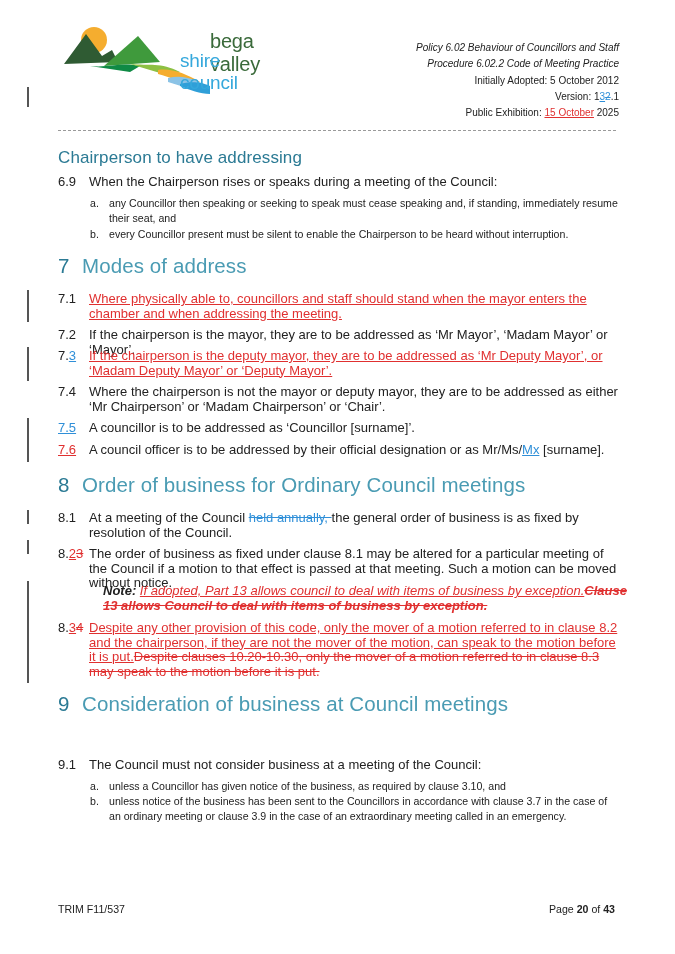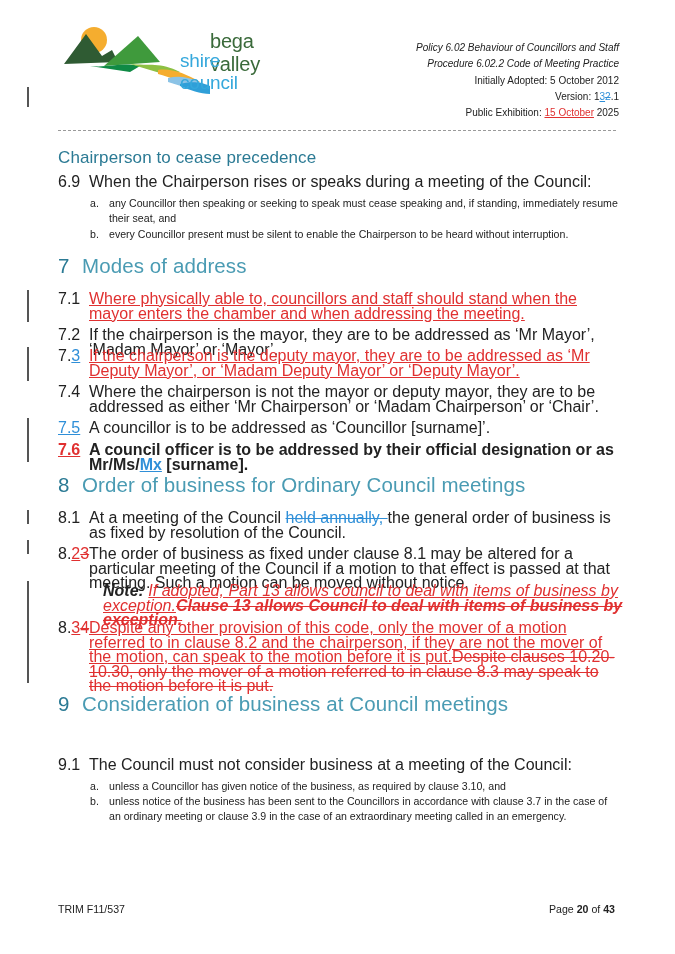--- a/index.html
+++ b/index.html
@@ -21,21 +21,21 @@
 
   
   .cbar { position: absolute; left: 27px; width: 1.5px; background: #555; }
 
   
   .h2 { position: absolute; left: 58px; font-size: 17px; color: #2b7a94; letter-spacing: 0.1px; }
   .h1 { position: absolute; left: 58px; font-size: 20.5px; color: #4a9bb3; letter-spacing: 0.1px; }
   .h1 .num { color: #2b7a94; display: inline-block; width: 24px; }
 
   
-  .para { position: absolute; left: 58px; width: 560px; font-size: 16px; line-height: 14.6px; color: #222; }
+  .para { position: absolute; left: 58px; width: 560px; font-size: 13px; line-height: 14.6px; color: #222; }
   .para .n { position: absolute; left: 0; top: 0; }
   .para .t { display: block; margin-left: 31px; }
   .sub { position: absolute; left: 90px; width: 528px; font-size: 10.6px; line-height: 14.6px; color: #222; }
   .sub .n { position: absolute; left: 0; top: 0; }
   .sub .t { display: block; margin-left: 19px; }
   .red-ins { color: #e03030; text-decoration: underline; }
   .red-del { color: #e03030; text-decoration: line-through; font-weight: bold; font-style: italic; }
   .note-lbl { font-weight: bold; font-style: italic; }
   .note-ins { color: #e03030; font-style: italic; text-decoration: underline; }
 
@@ -74,21 +74,21 @@
   <div class="hr"></div>
 
   <div class="cbar" style="top:87px;height:20px;"></div>
   <div class="cbar" style="top:290px;height:32px;"></div>
   <div class="cbar" style="top:347px;height:34px;"></div>
   <div class="cbar" style="top:418px;height:44px;"></div>
   <div class="cbar" style="top:510px;height:14px;"></div>
   <div class="cbar" style="top:540px;height:14px;"></div>
   <div class="cbar" style="top:581px;height:102px;"></div>
 
-  <div class="h2" style="top:148px;">Chairperson to cease precedence</div>
+  <div class="h2" style="top:148px;">Chairperson to have addressing</div>
   <div class="para" style="top:175px;">
     <span class="n">6.9</span>
     <span class="t">When the Chairperson rises or speaks during a meeting of the Council:</span>
   </div>
   <div class="sub" style="top:196px;">
     <span class="n">a.</span>
     <span class="t">any Councillor then speaking or seeking to speak must cease speaking and, if standing, immediately resume their seat, and</span>
   </div>
   <div class="sub" style="top:227px;">
     <span class="n">b.</span>
@@ -110,21 +110,21 @@
     <span class="t red-ins">If the chairperson is the deputy mayor, they are to be addressed as ‘Mr Deputy Mayor’, or ‘Madam Deputy Mayor’ or ‘Deputy Mayor’.</span>
   </div>
   <div class="para" style="top:385px;">
     <span class="n">7.4</span>
     <span class="t">Where the chairperson is not the mayor or deputy mayor, they are to be addressed as either ‘Mr Chairperson’ or ‘Madam Chairperson’ or ‘Chair’.</span>
   </div>
   <div class="para" style="top:421px;">
     <span class="n ins-blue">7.5</span>
     <span class="t">A councillor is to be addressed as ‘Councillor [surname]’.</span>
   </div>
-  <div class="para" style="top:443px;font-weight:bold;">
+  <div class="para" style="top:443px;">
     <span class="n ins-red" style="padding-right:12px;">7.6</span>
     <span class="t"><span>A council officer is to be addressed by their official designation or as Mr/Ms/</span><span class="ins-blue">Mx</span><span> [surname].</span></span>
   </div>
 
   <div class="h1" style="top:473px;"><span class="num">8</span><span>Order of business for Ordinary Council meetings</span></div>
 
   <div class="para" style="top:511px;">
     <span class="n">8.1</span>
     <span class="t"><span>At a meeting of the Council </span><span class="del-blue">held annually, </span><span>the general order of business is as fixed by resolution of the Council.</span></span>
   </div>

